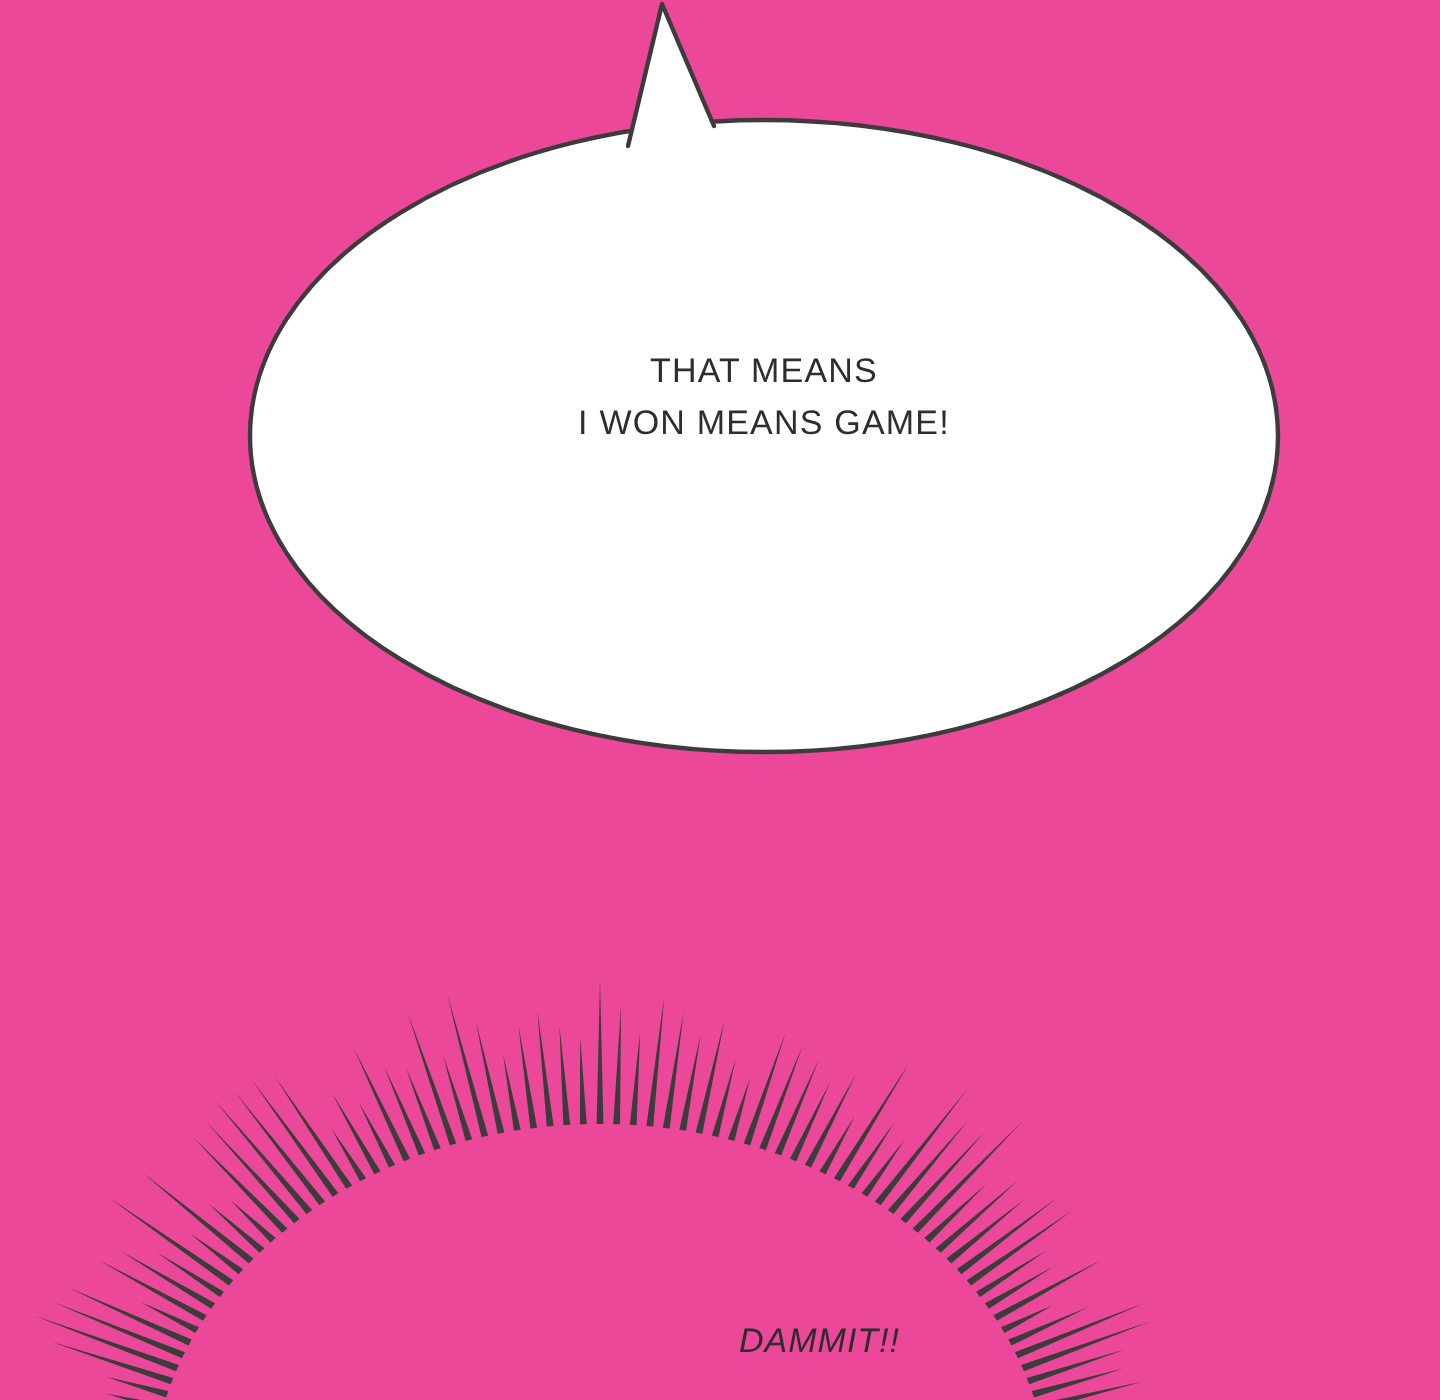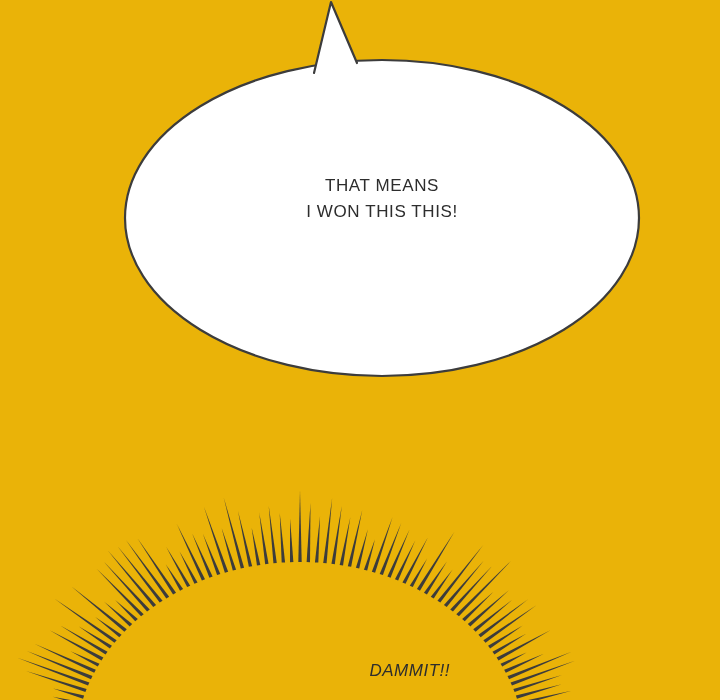--- a/index.html
+++ b/index.html
@@ -4,21 +4,21 @@
 <style>
   html, body {
     margin: 0;
     padding: 0;
     background: #ffffff;
   }
   .panel {
     position: relative;
     width: 720px;
     height: 700px;
-    background: #eab308;
+    background: #ec4899;
     overflow: hidden;
     font-family: "Liberation Sans", sans-serif;
   }
   .layer-svg {
     position: absolute;
     left: 0;
     top: 0;
     width: 720px;
     height: 700px;
   }
@@ -52,21 +52,21 @@
 
 <div class="panel">
 
   <svg class="layer-svg" width="720" height="700" viewBox="0 0 720 700">
     <ellipse cx="382" cy="218" rx="257" ry="158" fill="#ffffff" stroke="#3c3c3c" stroke-width="2.2"></ellipse>
     <path d="M 314 73 L 331 2 L 357 63" fill="#ffffff" stroke="#3c3c3c" stroke-width="2.2" stroke-linejoin="round" stroke-linecap="round"></path>
   </svg>
 
   <div class="speech-text">
     <div>THAT MEANS</div>
-    <div>I WON THIS THIS!</div>
+    <div>I WON MEANS GAME!</div>
   </div>
 
   <svg class="layer-svg" width="720" height="700" viewBox="0 0 720 700">
     <g id="burst-spikes">
         <polygon points="85.39041318650668,803.8949862167736 86.63415448067424,807.0593356907069 29.855330653278315,823.7236611224528" fill="#3c3c3c"></polygon>
         <polygon points="83.03597239089544,797.2938629810332 84.14248818133598,800.5087693257818 41.69040378466826,810.8225601151235" fill="#3c3c3c"></polygon>
         <polygon points="80.97875925171077,790.6260067931466 81.94477638603801,793.8858857627076 26.876566435171583,805.6277100732626" fill="#3c3c3c"></polygon>
         <polygon points="79.22150603417796,783.9006326075448 80.04409854520739,787.1996235988629 1.9374215127725734,801.5652130762998" fill="#3c3c3c"></polygon>
         <polygon points="77.76651959614246,777.12702432501 78.4431440948264,780.4590176154865 16.019903147436935,789.2152404079849" fill="#3c3c3c"></polygon>
         <polygon points="76.61567964502242,770.3145197011563 77.14420737514334,773.6731888480795 21.82526513050533,779.1557040878012" fill="#3c3c3c"></polygon>

